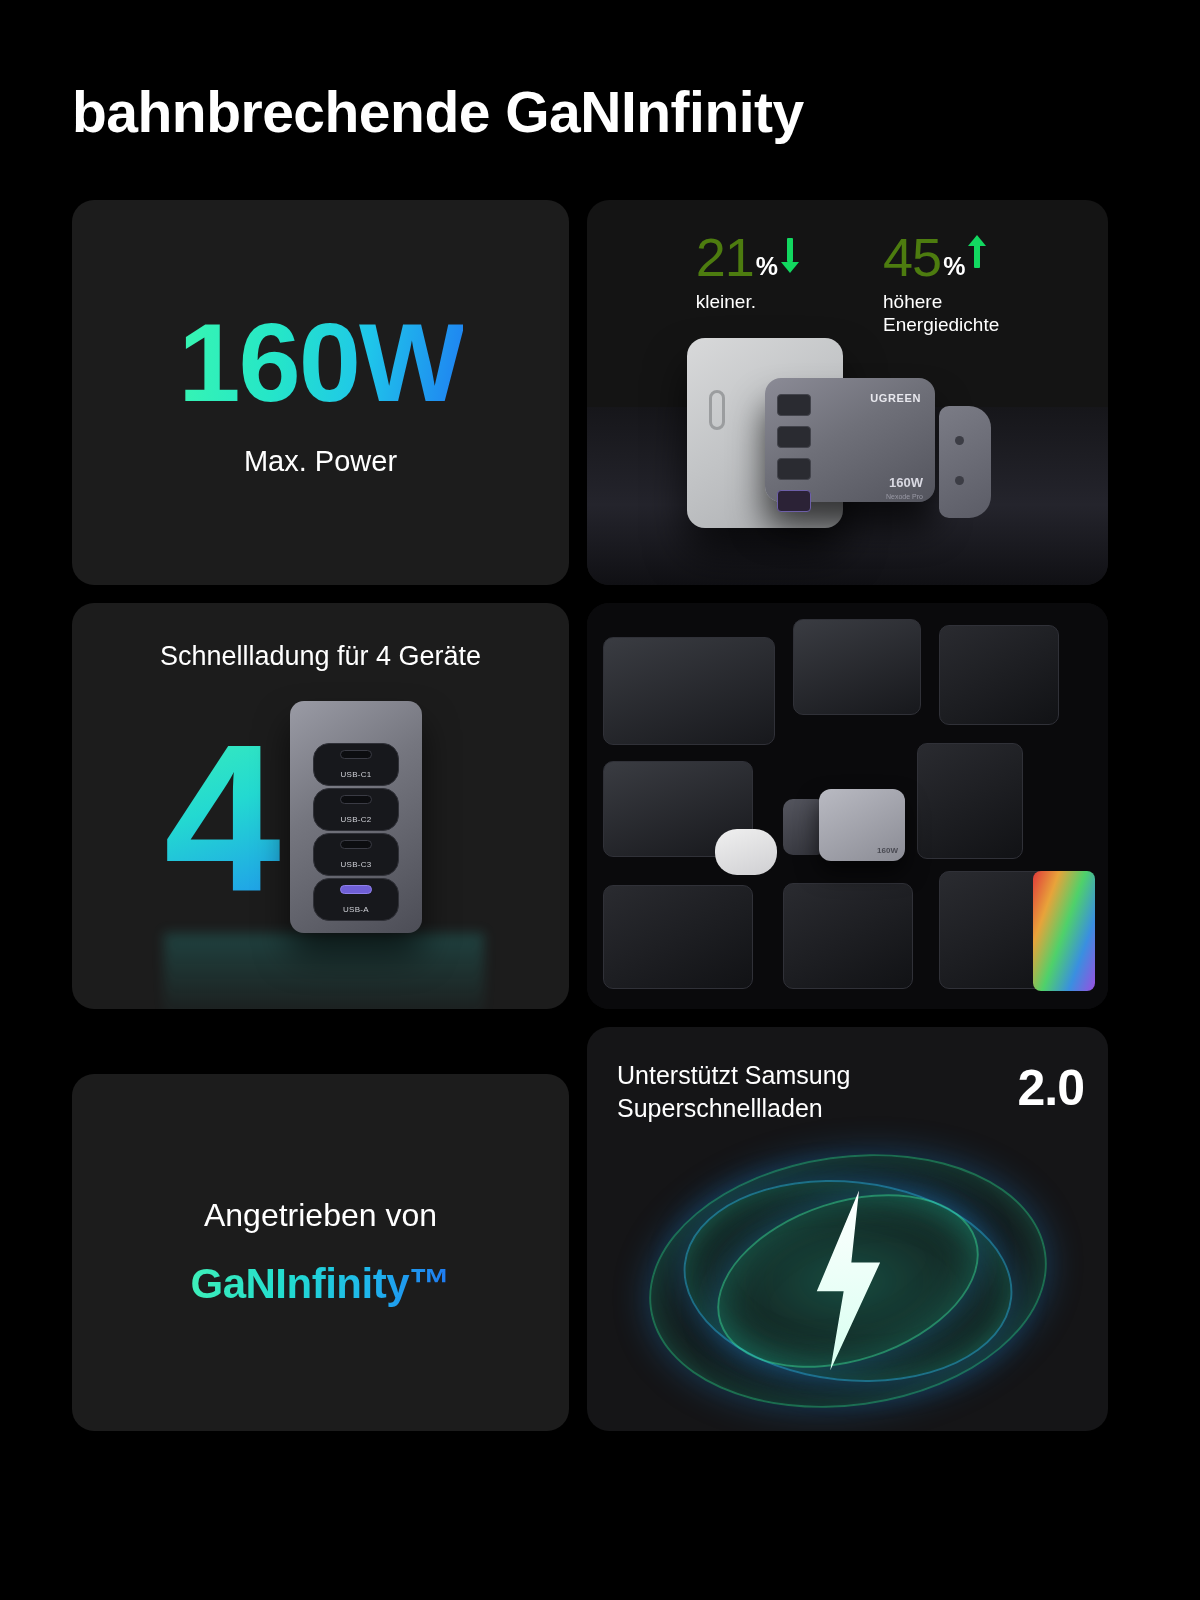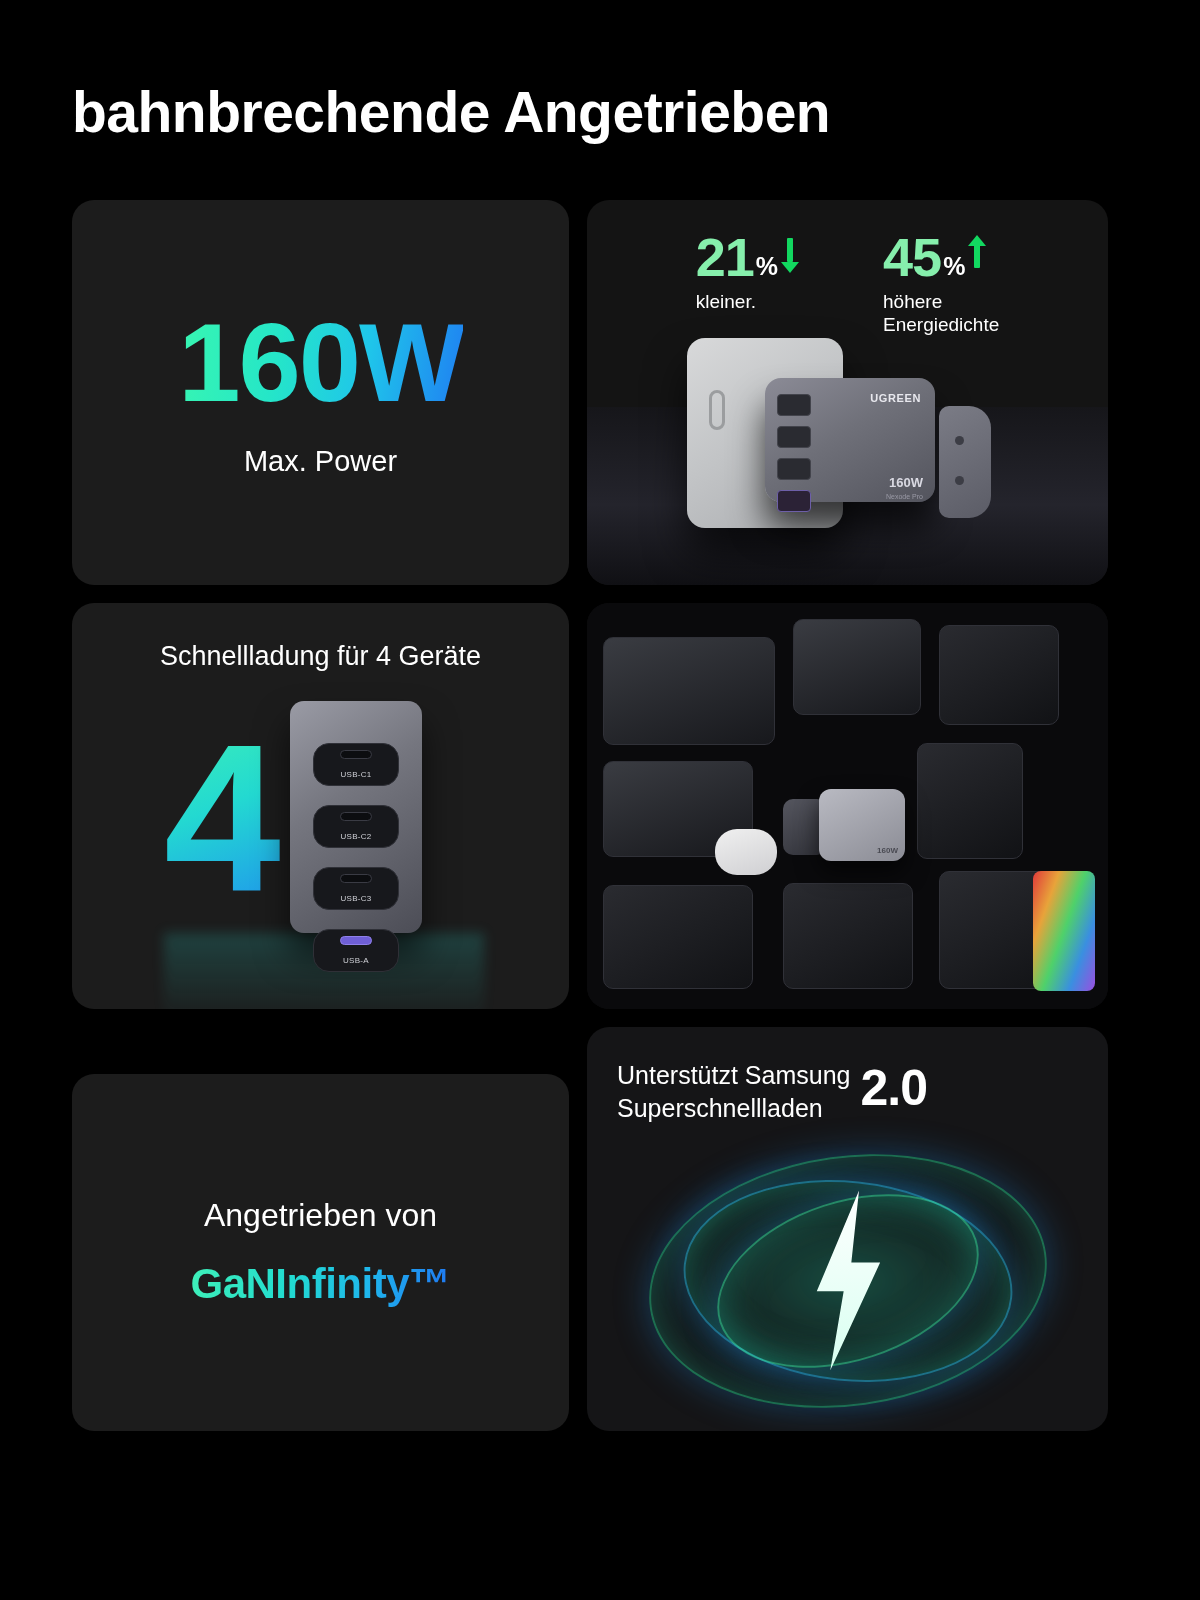--- a/index.html
+++ b/index.html
@@ -65,21 +65,21 @@
   
   .c2 { background: #141414; }
   .stats {
     position: absolute; top: 30px; left: 0; right: 0;
     display: flex; justify-content: center; gap: 96px;
     z-index: 3;
   }
   .stat { position: relative; }
   .stat-top { display: flex; align-items: flex-start; }
   .stat-num {
-    color: #86efac; font-size: 54px; font-weight: 700; line-height: 1;
+    color: #4d7c0f; font-size: 54px; font-weight: 400; line-height: 1;
     letter-spacing: -1px;
   }
   .stat-pct { color: #fff; font-size: 25px; font-weight: 700; align-self: flex-end; margin-left: 2px; margin-bottom: 3px;}
   .arrow {
     width: 0; height: 0; margin-left: 9px; margin-top: 6px;
     position: relative;
   }
   .arrow i {
     position: absolute; width: 6px; height: 24px; background: #12d860; left: 0; top: 8px; border-radius: 1px;
   }
@@ -153,21 +153,21 @@
     -webkit-background-clip: text; background-clip: text; color: transparent;
   }
   .dev-charger {
     position: absolute; left: 218px; top: 98px; width: 132px; height: 232px;
     background: linear-gradient(145deg,#9a9ba5 0%, #75767f 40%, #4c4d56 100%);
     border-radius: 14px;
     box-shadow: 0 22px 34px rgba(0,0,0,.6);
   }
   .dev-ports { position: absolute; left: 50%; top: 42px; transform: translateX(-50%); width: 86px; }
   .dev-port {
-    background: #17181c; border-radius: 16px; padding: 6px 0 4px; margin-bottom: 19px;
+    background: #17181c; border-radius: 16px; padding: 6px 0 4px; margin-bottom: 2px;
     text-align: center; border: 1px solid #2f3037;
   }
   .dev-port .slot {
     width: 32px; height: 9px; background: #0c0d10; border-radius: 5px; margin: 0 auto 4px;
     border: 1px solid #3a3b44;
   }
   .dev-port.usba .slot { background: #6f5fd6; border-color: #8f80ea; }
   .dev-port span { color: #cfd0d6; font-size: 8px; letter-spacing: .3px; }
   .refl {
     position: absolute; left: 92px; top: 330px; width: 320px; height: 90px;
@@ -212,21 +212,21 @@
   .ganin {
     margin-top: 26px; font-size: 42px; font-weight: 700; letter-spacing: -0.5px;
     background: linear-gradient(100deg,#3ff0b8 0%, #22dcd0 38%, #1fb6ec 68%, #1f74f2 100%);
     -webkit-background-clip: text; background-clip: text; color: transparent;
   }
 
   
   .c6 { background: #151517; }
   .c6 .txtwrap {
     position: absolute; left: 30px; top: 32px; right: 24px; z-index: 4;
-    display: flex; align-items: flex-start; justify-content: flex-start; gap: 10px;
+    display: flex; align-items: flex-start; justify-content: space-between; gap: 10px;
   }
   .c6 .t1 { color: #fff; font-size: 25px; line-height: 1.35; font-weight: 400; }
   .c6 .ver { color: #fff; font-size: 50px; font-weight: 700; line-height: 1; margin-top: 4px; letter-spacing: -1px; }
   .boltwrap {
     position: absolute; left: 0; right: 0; bottom: 0; height: 300px;
     display: flex; align-items: center; justify-content: center;
   }
   .rings {
     position: absolute; width: 400px; height: 250px;
     border-radius: 50%;
@@ -247,21 +247,21 @@
     clip-path: polygon(62% 0, 18% 56%, 46% 56%, 32% 100%, 84% 40%, 54% 40%);
     filter: drop-shadow(0 0 18px rgba(70,255,190,.6));
   }
 </style>
 </head>
 <body>
 
 <div class="page">
 
   <h1 class="headline">
-    <span class="l2">bahnbrechende Angetrieben</span>
+    <span class="l2">bahnbrechende GaNInfinity</span>
   </h1>
 
   <div class="grid">
 
     <div class="card c1">
       <div class="big160">160W</div>
       <div class="maxpower">Max. Power</div>
     </div>
 
     <div class="card c2">

